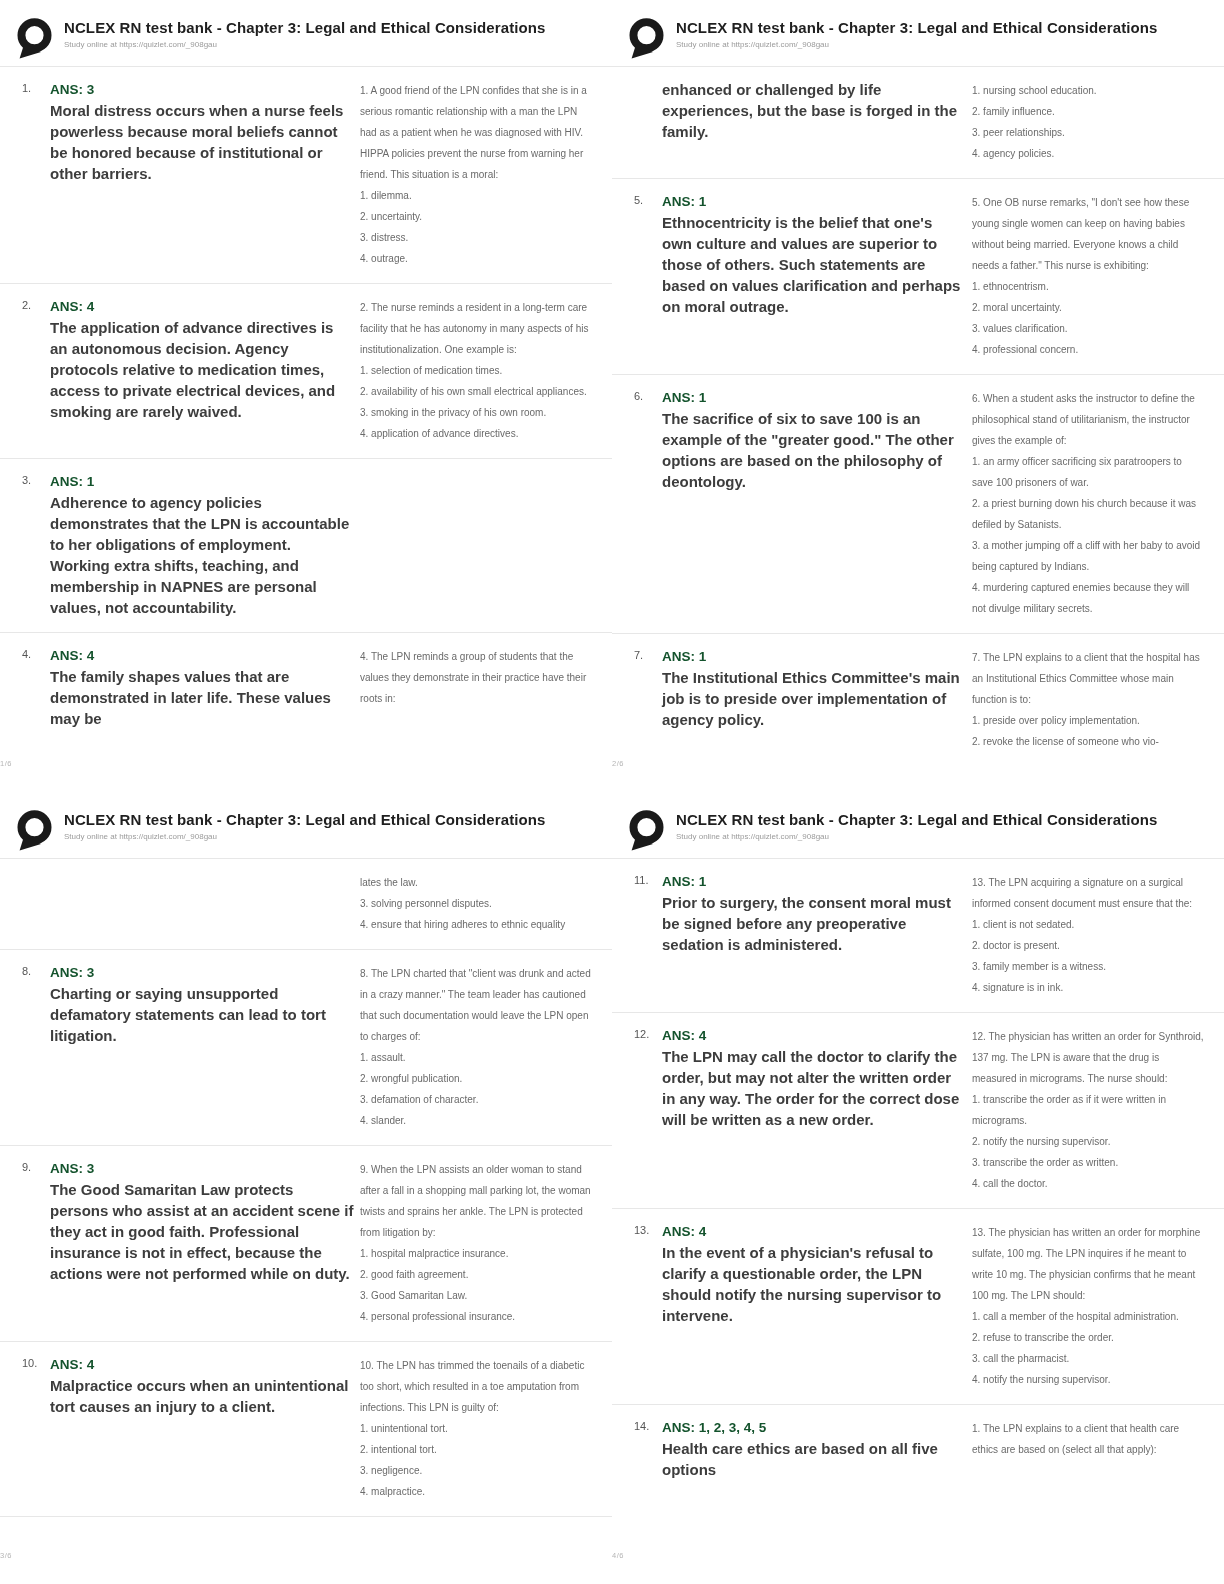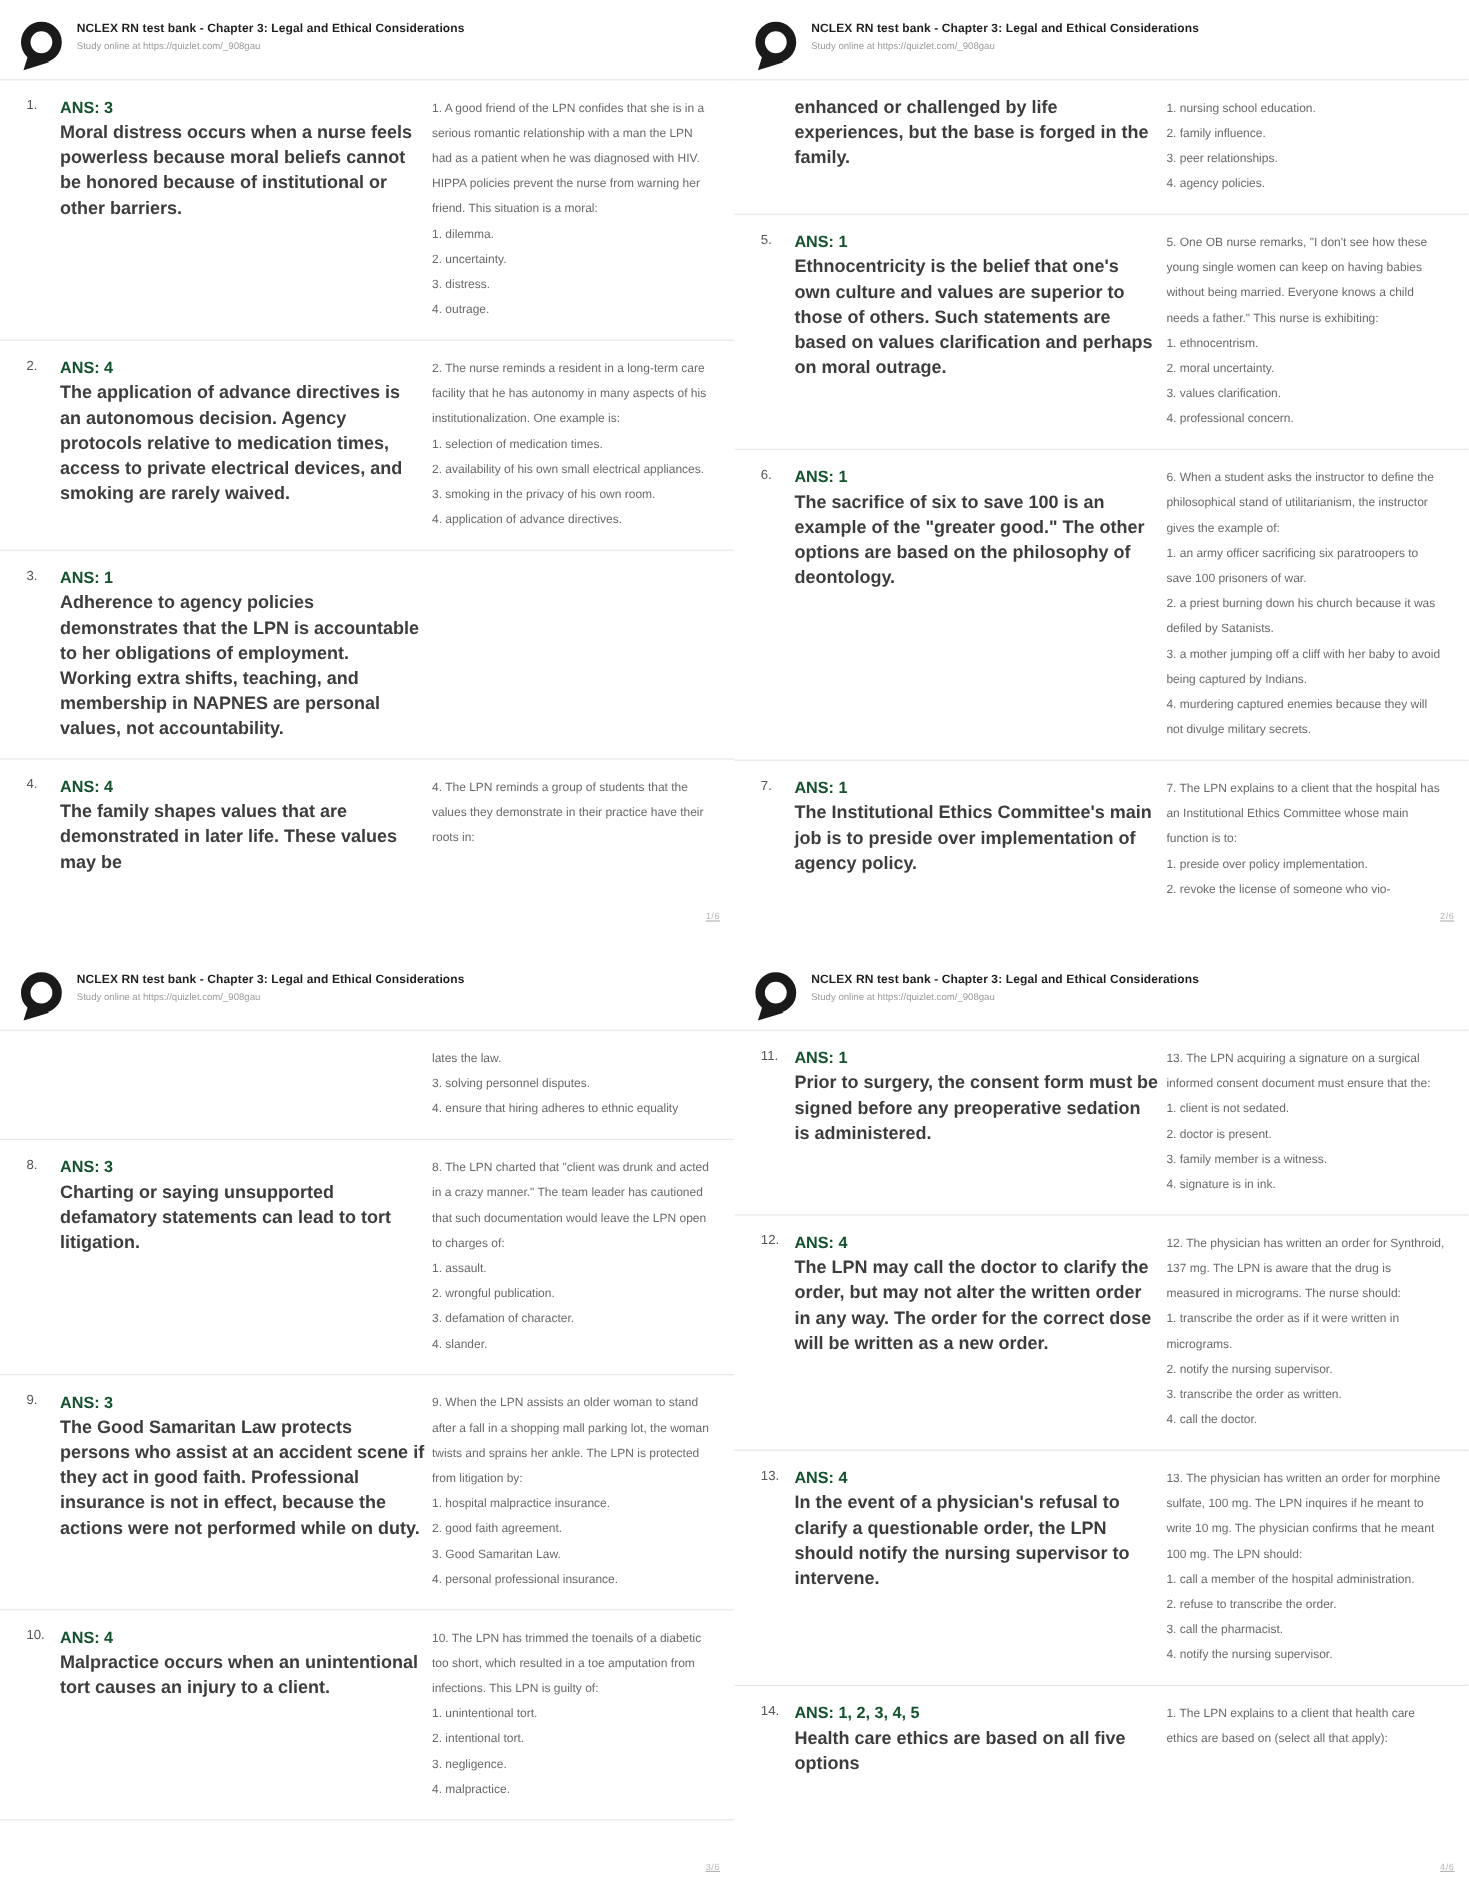--- a/index.html
+++ b/index.html
@@ -22,21 +22,21 @@
   .page-header{
     display:flex;
     align-items:flex-start;
     gap:9px;
     padding:15px 18px 6px 14px;
     border-bottom:1px solid #e7e7e7;
   }
   .logo{width:41px;height:44px;flex:none;margin-top:1px;}
   .head-text{min-width:0;}
   .title{
-    font-size:10px;font-weight:700;color:#1f1f1f;
+    font-size:15px;font-weight:700;color:#1f1f1f;
     margin:4px 0 0;letter-spacing:.1px;line-height:1.2;
   }
   .subtitle{font-size:8px;color:#9b9b9b;margin-top:3px;}
   .qa-list{}
   .item{
     display:grid;
     grid-template-columns:28px 310px 1fr;
     padding:12px 20px 14px 22px;
     border-top:1px solid #e7e7e7;
   }
@@ -46,22 +46,22 @@
   .num{font-size:11px;color:#555;padding-top:3px;}
   .answer-col{padding-right:6px;}
   .ans{font-size:13.5px;font-weight:700;color:#14532d;line-height:21px;}
   .rationale{font-size:15px;font-weight:700;color:#3d3d3d;line-height:21px;}
   .ans:empty,.rationale:empty{display:none;}
   .question{
     font-size:10px;color:#6a6a6a;line-height:21px;
     white-space:pre-line;padding-top:1px;
   }
   .page-footer{
-    position:absolute;left:0;right:12px;bottom:24px;
-    text-align:right;font-size:7.5px;color:#b5b5b5;letter-spacing:.5px;text-decoration:underline;
+    position:absolute;left:0;right:0;bottom:24px;
+    text-align:left;font-size:7.5px;color:#b5b5b5;letter-spacing:.5px;
   }
 </style>
 </head>
 <body>
 
 <div class="canvas">
   <section class="page">
     <header class="page-header">
       <span class="logo">
         <svg viewBox="0 0 44 46" width="41" height="44" aria-hidden="true">
@@ -265,21 +265,21 @@
       <div class="head-text">
         <h1 class="title">NCLEX RN test bank - Chapter 3: Legal and Ethical Considerations</h1>
         <div class="subtitle">Study online at https://quizlet.com/_908gau</div>
       </div>
     </header>
     <div class="qa-list">
   <div class="item">
     <div class="num">11.</div>
     <div class="answer-col">
       <div class="ans">ANS: 1</div>
-      <div class="rationale">Prior to surgery, the consent form must be signed before any preoperative sedation is administered.</div>
+      <div class="rationale">Prior to surgery, the consent moral must be signed before any preoperative sedation is administered.</div>
     </div>
     <div class="question">13. The LPN acquiring a signature on a surgical informed consent document must ensure that the:
 1. client is not sedated.
 2. doctor is present.
 3. family member is a witness.
 4. signature is in ink.</div>
   </div>
 
   <div class="item">
     <div class="num">12.</div>

